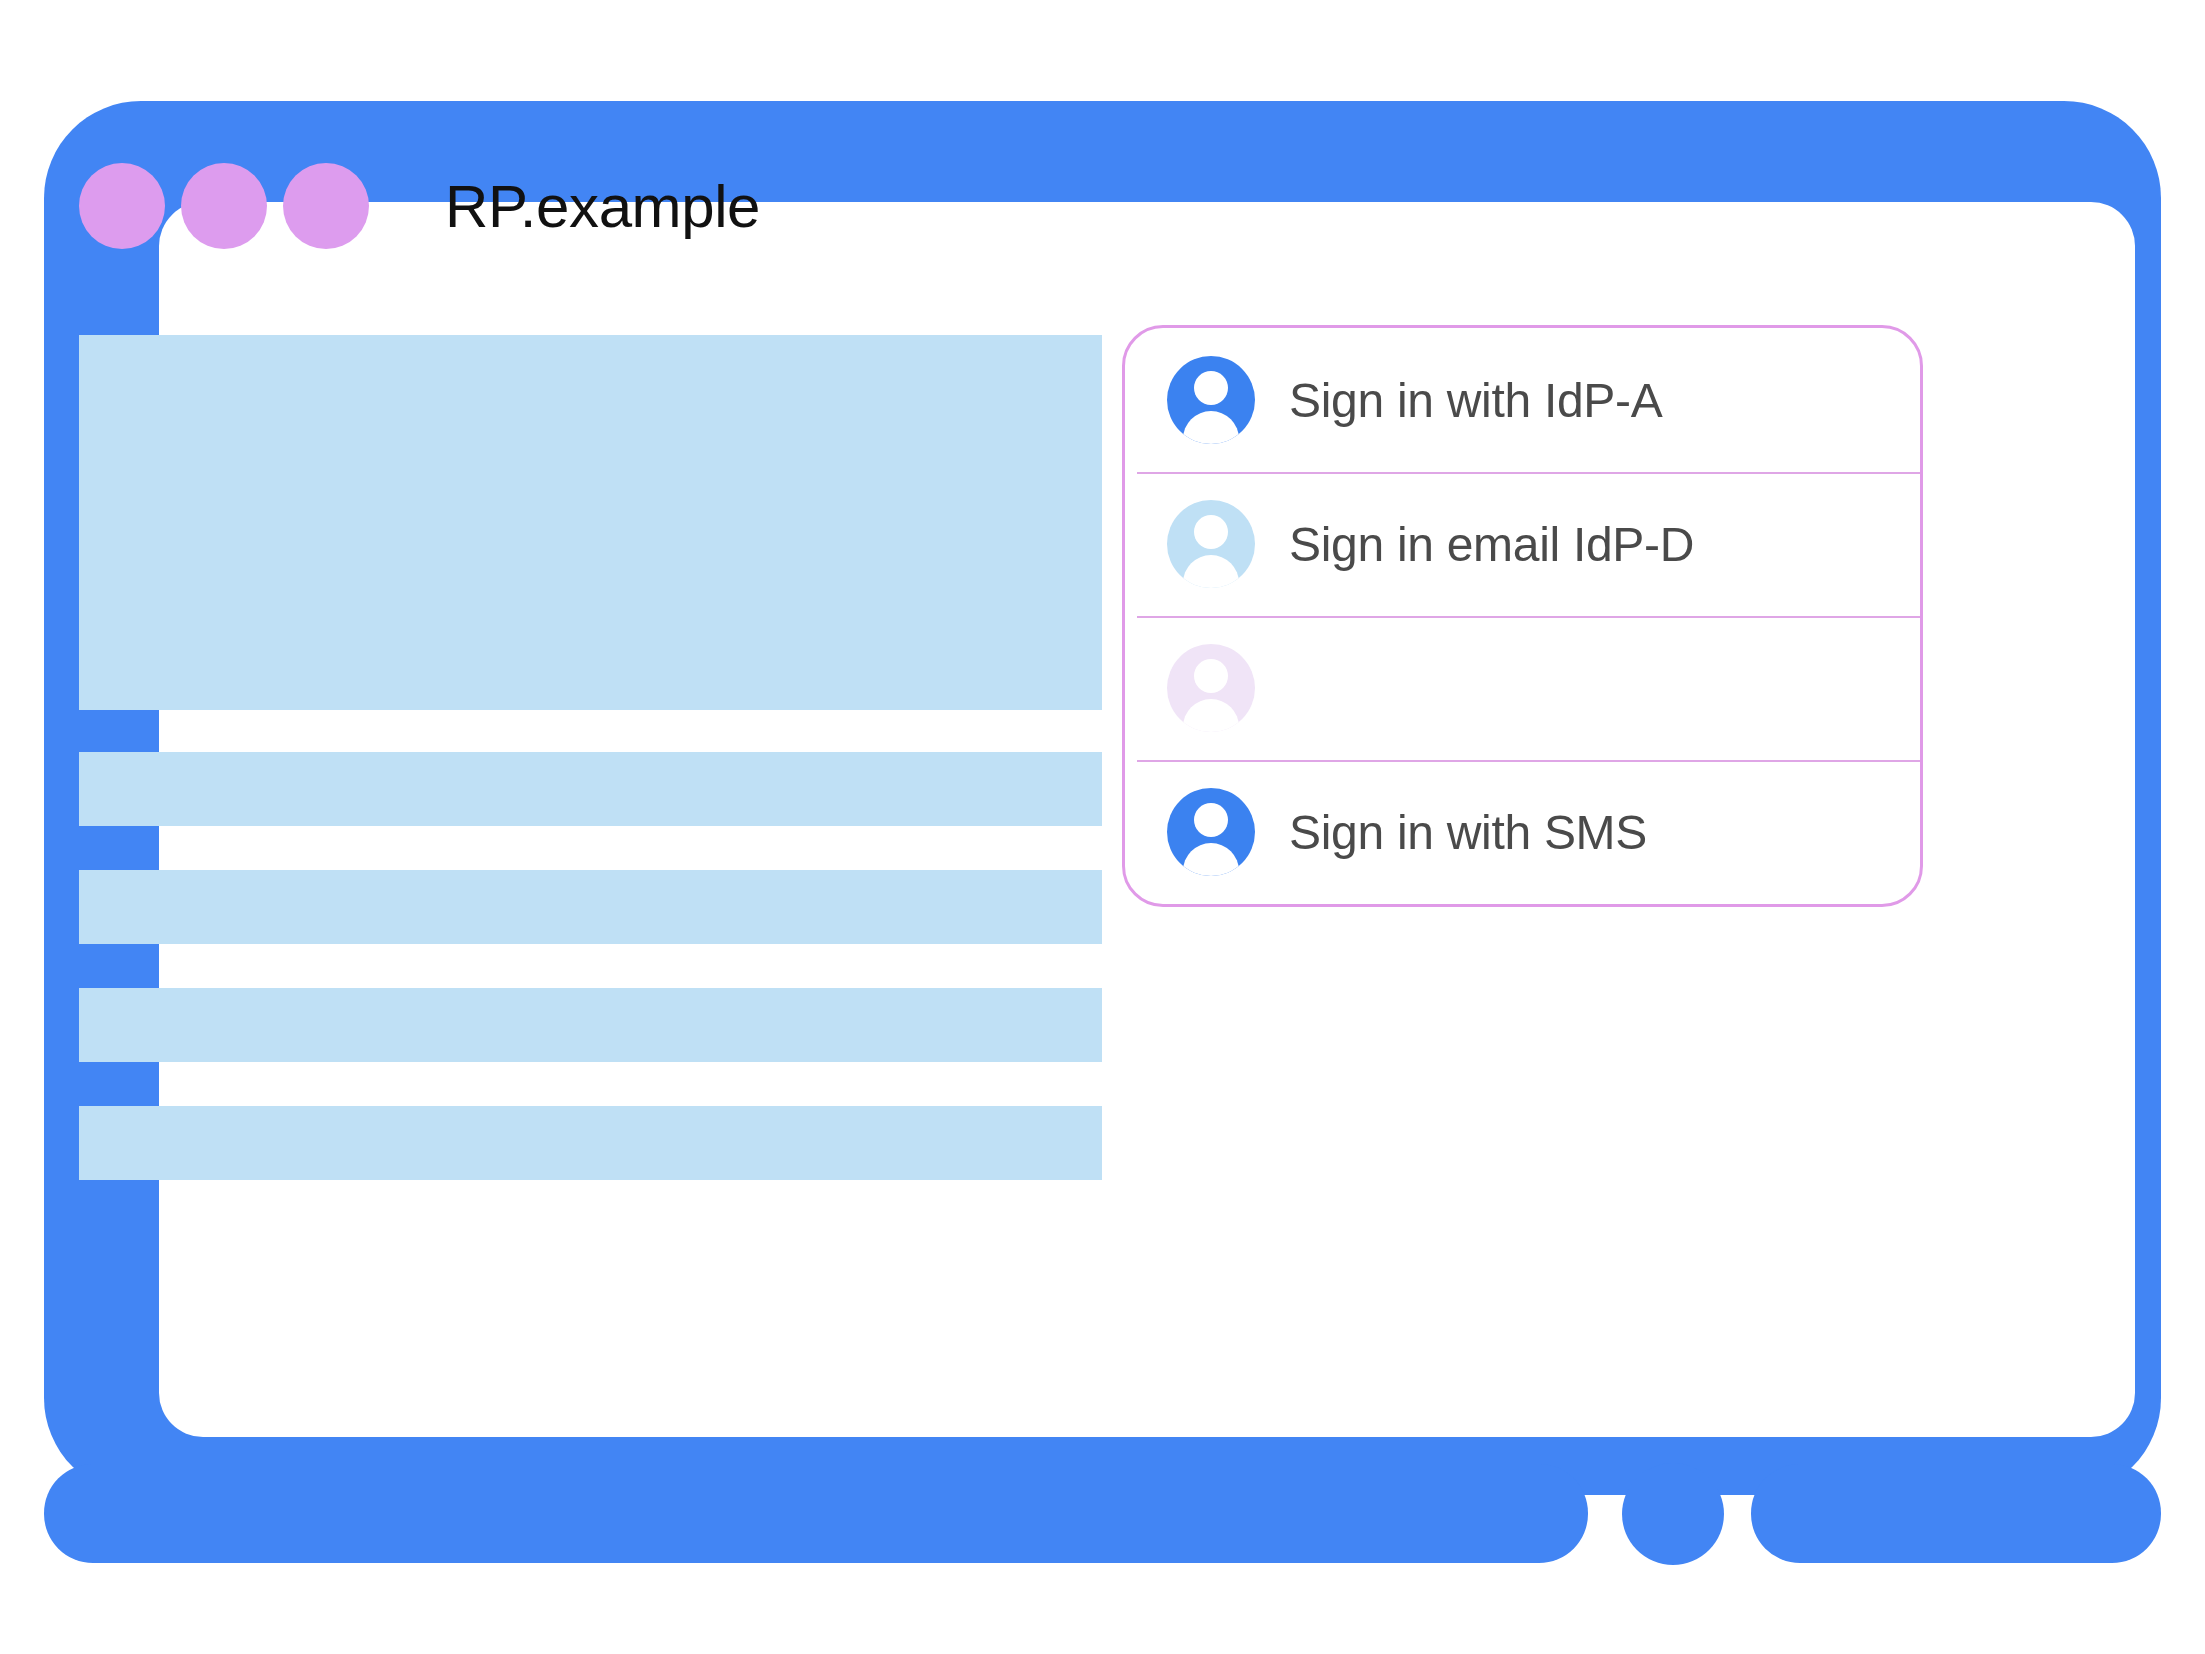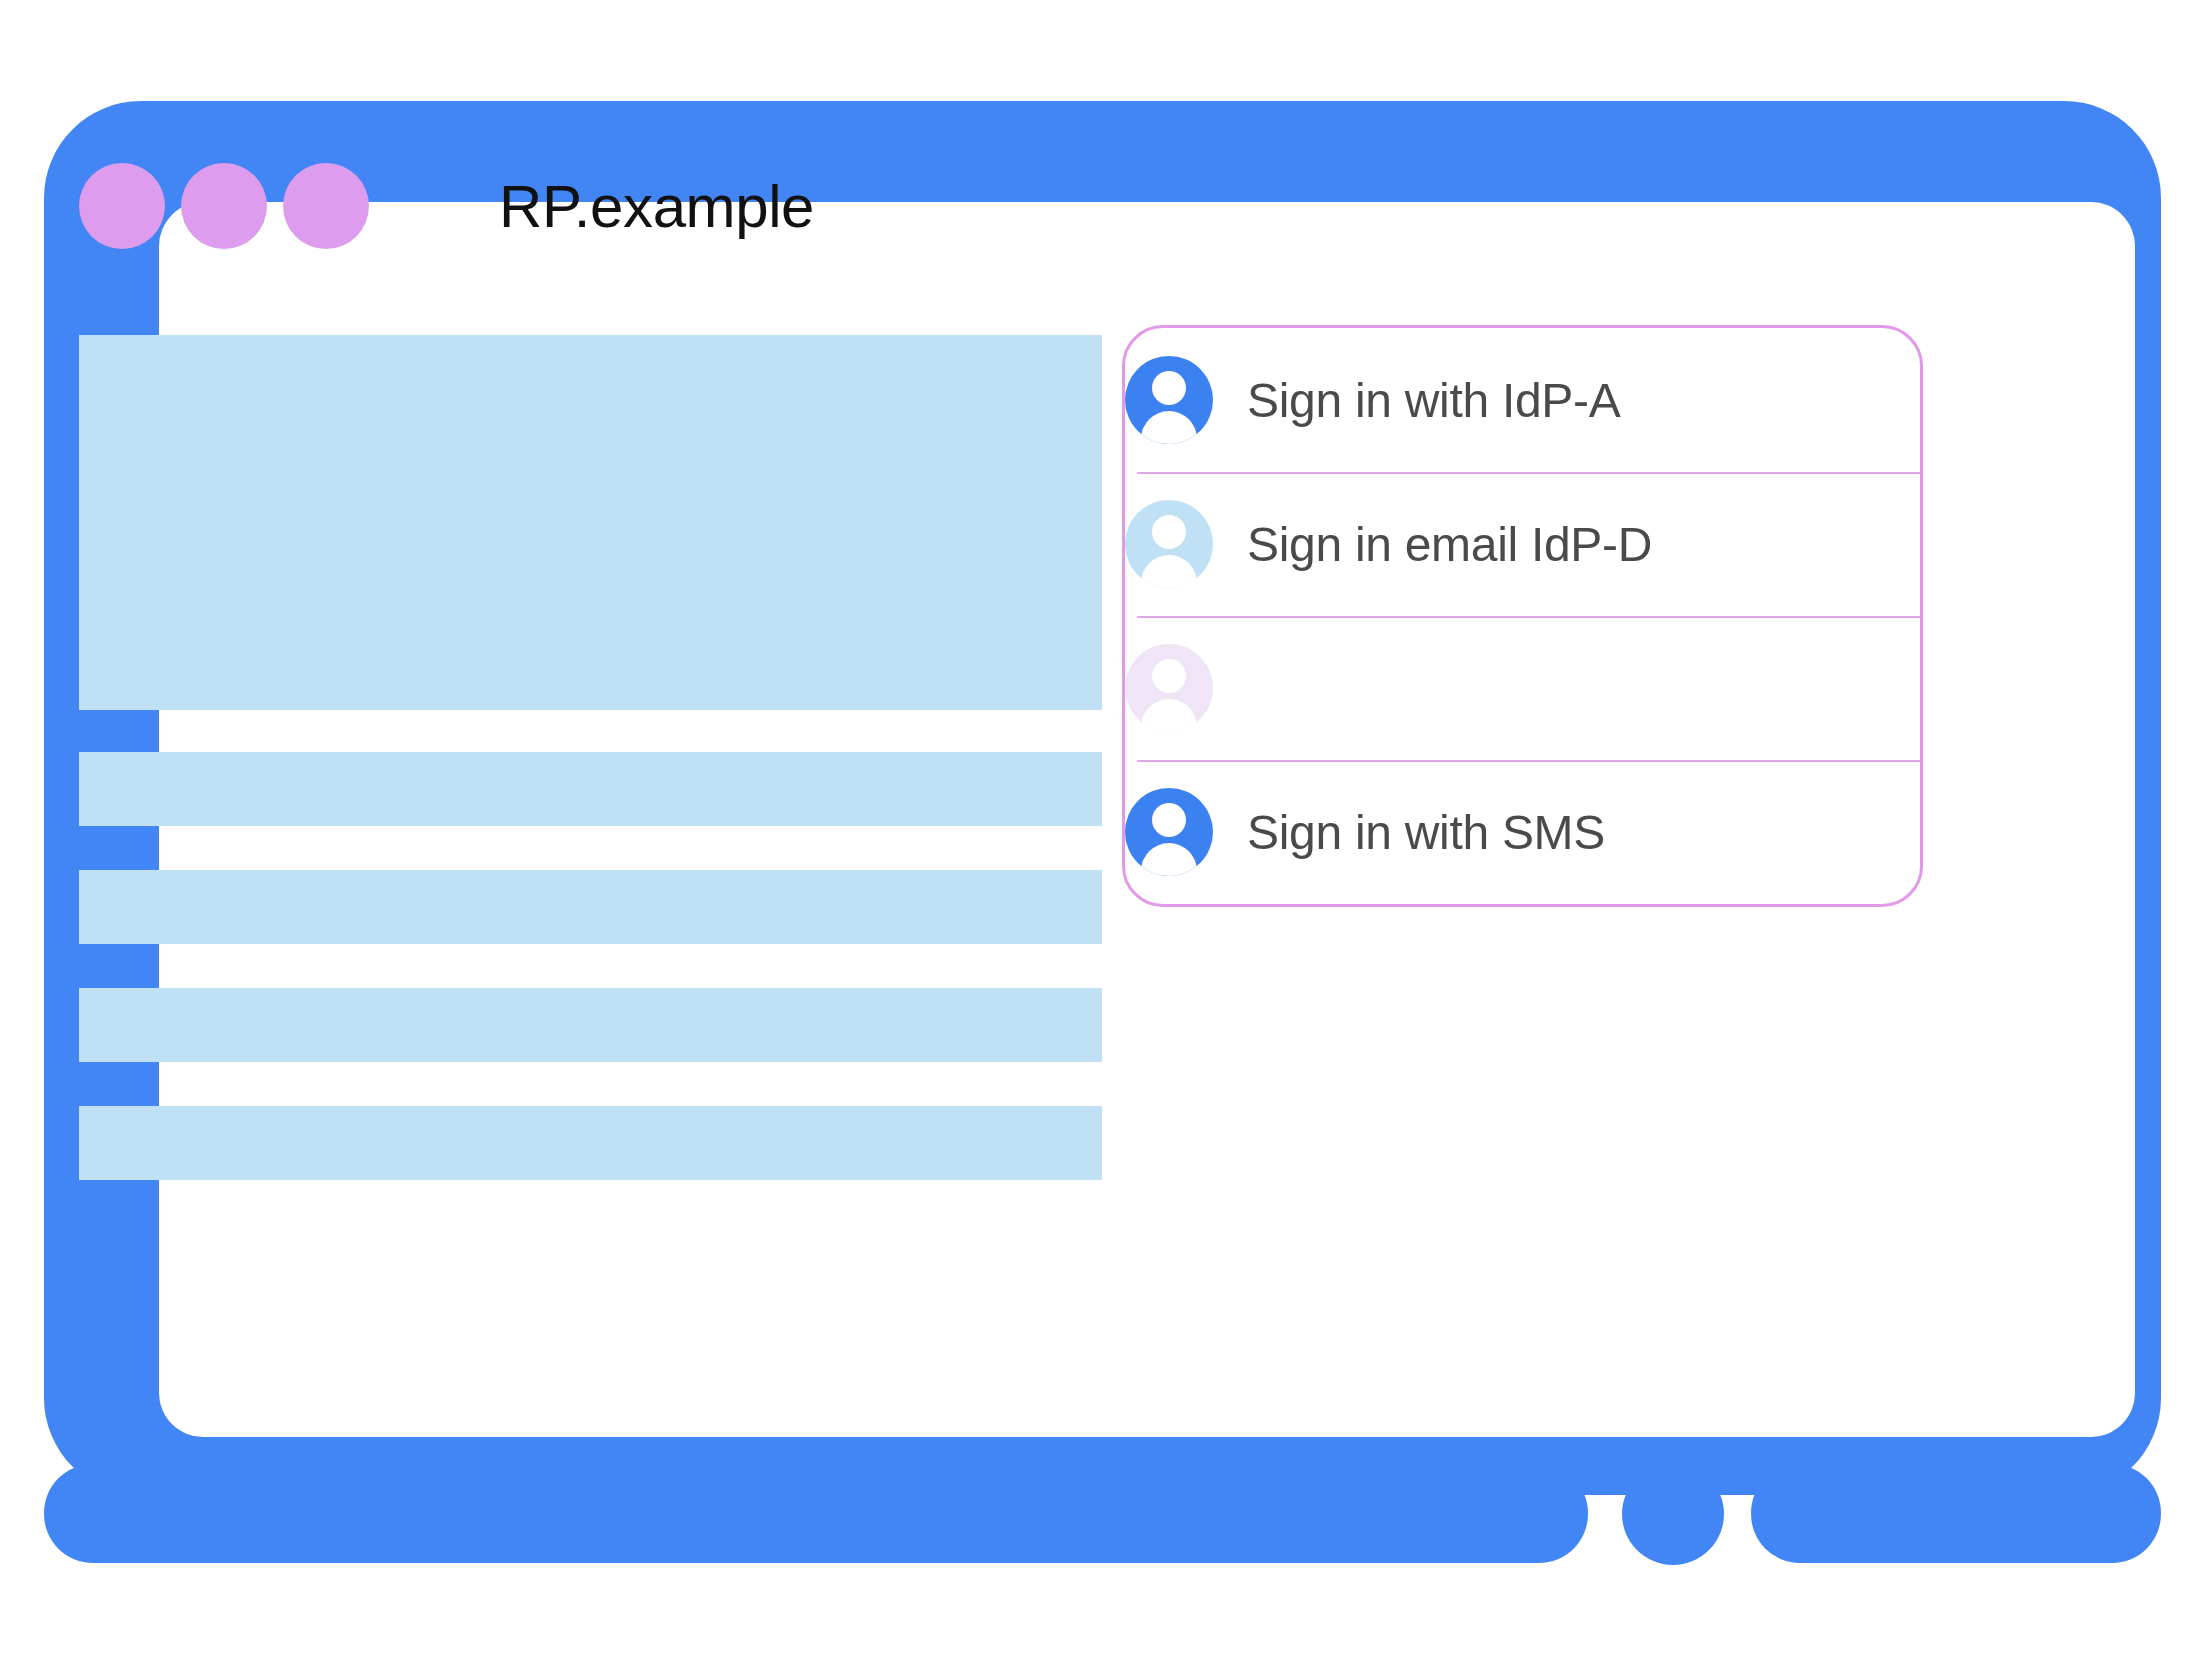--- a/index.html
+++ b/index.html
@@ -74,21 +74,21 @@
     gap: 0;
   }
   .dot {
     width: 86px;
     height: 86px;
     border-radius: 50%;
     background: #dd9cee;
     margin-right: 16px;
   }
   .site-title {
-    margin-left: 114px;
+    margin-left: 60px;
     font-size: 60px;
     color: #111111;
     letter-spacing: -0.4px;
     white-space: nowrap;
   }
 
   
   .content-col {
     position: absolute;
     left: 79px;
@@ -113,20 +113,21 @@
     border-radius: 41px;
     background: #ffffff;
     box-sizing: border-box;
     padding: 0;
     overflow: hidden;
   }
   .chooser-item {
     display: flex;
     align-items: center;
     height: 144px;
+    padding-left: 42px;
     box-sizing: border-box;
     position: relative;
     background: transparent;
   }
   .chooser-item + .chooser-item::before {
     content: "";
     position: absolute;
     left: 12.4px;
     right: 0;
     top: 0;

